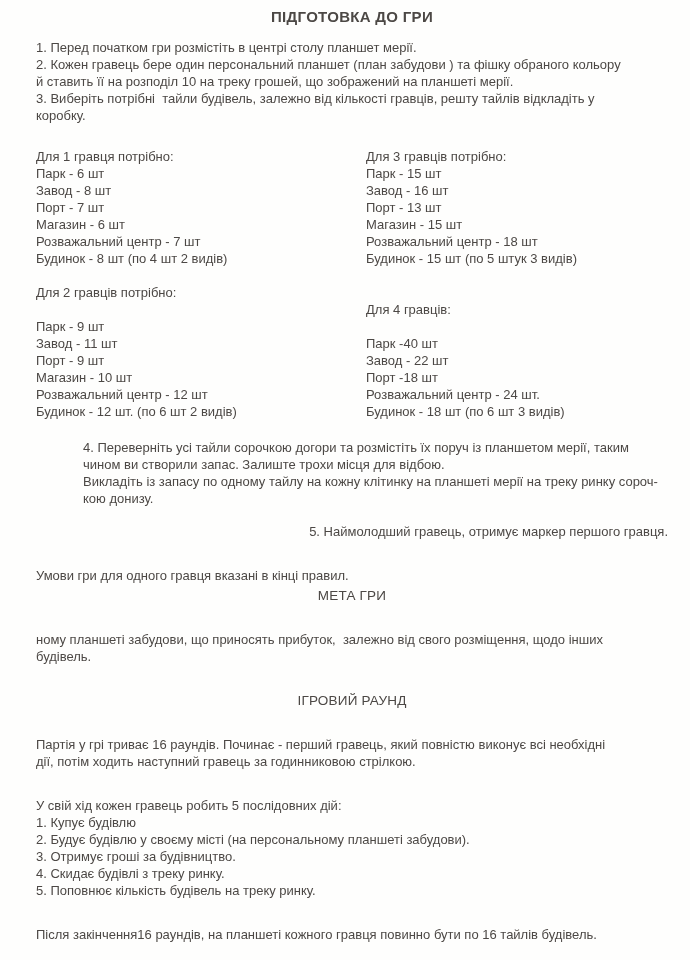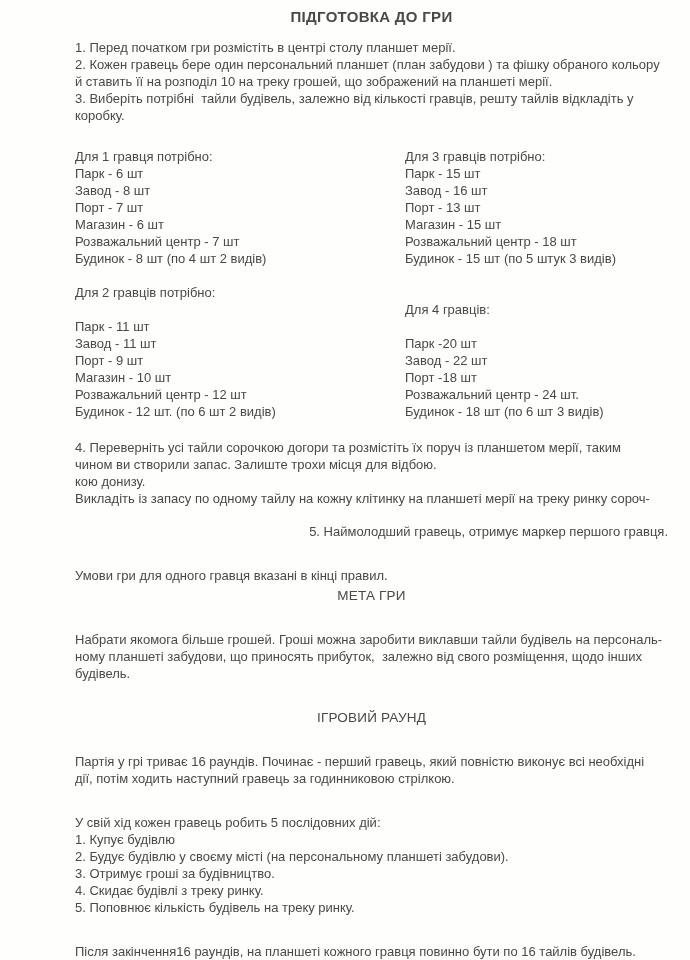--- a/index.html
+++ b/index.html
@@ -7,21 +7,21 @@
     padding: 0;
     background: #ffffff;
   }
   .page {
     position: relative;
     width: 690px;
     height: 960px;
     background: #fefefd;
     overflow: hidden;
     box-sizing: border-box;
-    padding: 8px 22px 0 75px;
+    padding: 8px 22px 0 36px;
     color: #4c4845;
     font-family: "Liberation Sans", sans-serif;
     font-size: 13px;
     line-height: 17px;
   }
   .title {
     font-size: 15px;
     line-height: 18px;
     font-weight: 700;
     text-align: center;
@@ -45,21 +45,21 @@
   .col-left {
     width: 330px;
     flex: 0 0 330px;
   }
   .col-right {
     flex: 1;
   }
   .mt14 { margin-top: 16px; text-align: right; }
   .mt15 { margin-top: 3px; }
   .mt16 { margin-top: 27px; }
-  .mt19 { margin-top: 19px; }
+  .mt19 { margin-top: 19px; margin-left: 47px; }
 </style>
 </head>
 <body>
 
 <div class="page">
 
   <h1 class="title">ПІДГОТОВКА ДО ГРИ</h1>
 
   <div class="block">
       <div class="line">1. Перед початком гри розмістіть в центрі столу планшет мерії.</div>
@@ -74,66 +74,65 @@
         <div class="line">Для 1 гравця потрібно:</div>
         <div class="line">Парк - 6 шт</div>
         <div class="line">Завод - 8 шт</div>
         <div class="line">Порт - 7 шт</div>
         <div class="line">Магазин - 6 шт</div>
         <div class="line">Розважальний центр - 7 шт</div>
         <div class="line">Будинок - 8 шт (по 4 шт 2 видів)</div>
         <div class="line"></div>
         <div class="line">Для 2 гравців потрібно:</div>
         <div class="line"></div>
-        <div class="line">Парк - 11 шт</div>
+        <div class="line">Парк - 9 шт</div>
         <div class="line">Завод - 11 шт</div>
         <div class="line">Порт - 9 шт</div>
         <div class="line">Магазин - 10 шт</div>
         <div class="line">Розважальний центр - 12 шт</div>
         <div class="line">Будинок - 12 шт. (по 6 шт 2 видів)</div>
       </div>
     <div class="col-right">
         <div class="line">Для 3 гравців потрібно:</div>
         <div class="line">Парк - 15 шт</div>
         <div class="line">Завод - 16 шт</div>
         <div class="line">Порт - 13 шт</div>
         <div class="line">Магазин - 15 шт</div>
         <div class="line">Розважальний центр - 18 шт</div>
         <div class="line">Будинок - 15 шт (по 5 штук 3 видів)</div>
         <div class="line"></div>
         <div class="line"></div>
         <div class="line">Для 4 гравців:</div>
         <div class="line"></div>
-        <div class="line">Парк -20 шт</div>
+        <div class="line">Парк -40 шт</div>
         <div class="line">Завод - 22 шт</div>
         <div class="line">Порт -18 шт</div>
         <div class="line">Розважальний центр - 24 шт.</div>
         <div class="line">Будинок - 18 шт (по 6 шт 3 видів)</div>
       </div>
   </div>
 
   <div class="block mt19">
       <div class="line">4. Переверніть усі тайли сорочкою догори та розмістіть їх поруч із планшетом мерії, таким</div>
       <div class="line">чином ви створили запас. Залиште трохи місця для відбою.</div>
+      <div class="line">Викладіть із запасу по одному тайлу на кожну клітинку на планшеті мерії на треку ринку сороч-</div>
       <div class="line">кою донизу.</div>
-      <div class="line">Викладіть із запасу по одному тайлу на кожну клітинку на планшеті мерії на треку ринку сороч-</div>
     </div>
 
   <div class="block mt14">
     <div class="line">5. Наймолодший гравець, отримує маркер першого гравця.</div>
   </div>
 
   <div class="block mt16">
     <div class="line">Умови гри для одного гравця вказані в кінці правил.</div>
   </div>
 
   <div class="heading mt15">МЕТА ГРИ</div>
 
   <div class="block mt16">
-      <div class="line">Набрати якомога більше грошей. Гроші можна заробити виклавши тайли будівель на персональ-</div>
       <div class="line">ному планшеті забудови, що приносять прибуток,  залежно від свого розміщення, щодо інших</div>
       <div class="line">будівель.</div>
     </div>
 
   <div class="heading mt16">ІГРОВИЙ РАУНД</div>
 
   <div class="block mt16">
       <div class="line">Партія у грі триває 16 раундів. Починає - перший гравець, який повністю виконує всі необхідні</div>
       <div class="line">дії, потім ходить наступний гравець за годинниковою стрілкою.</div>
     </div>

